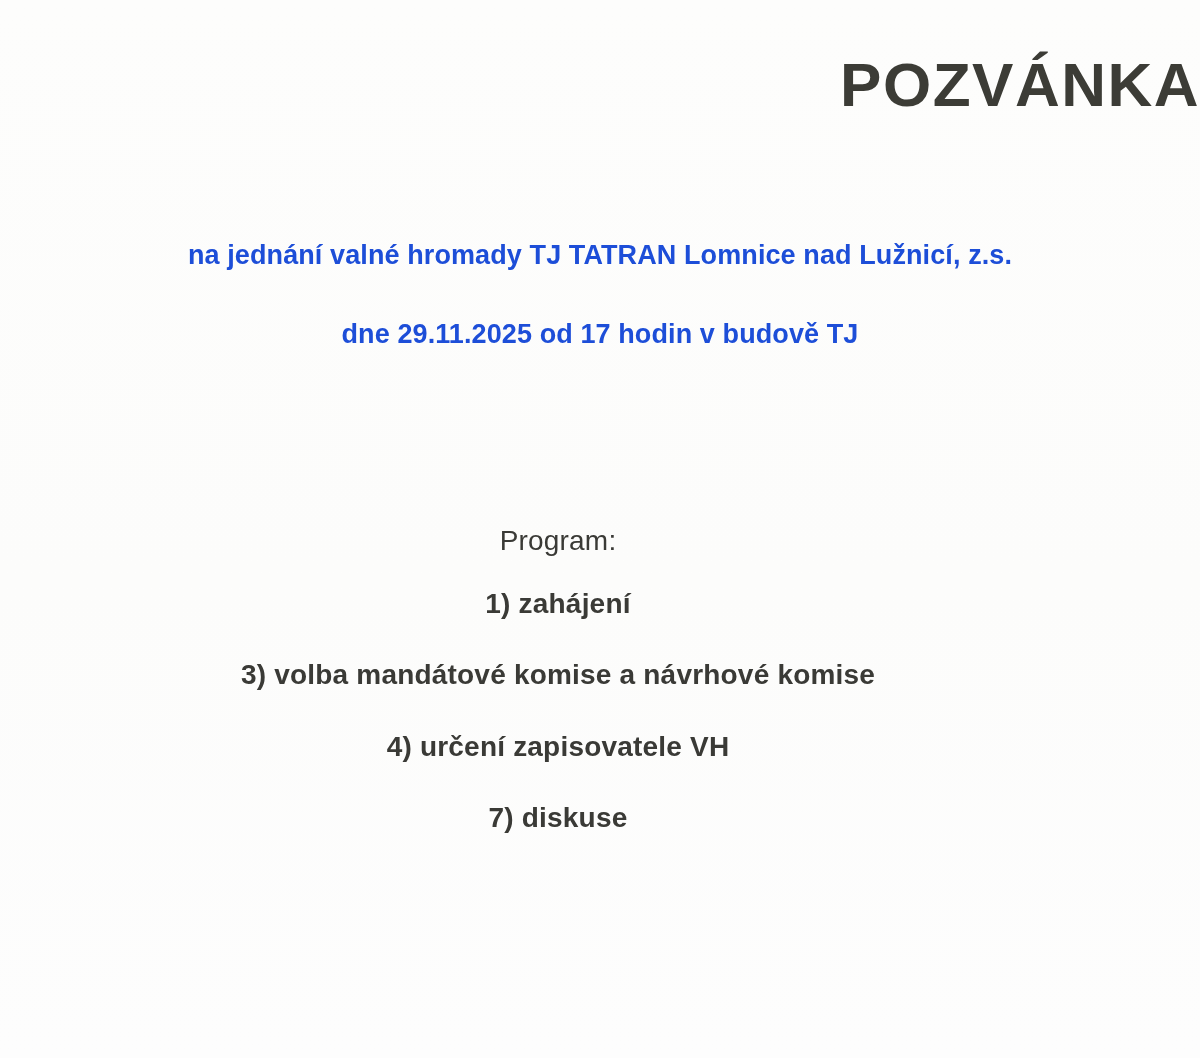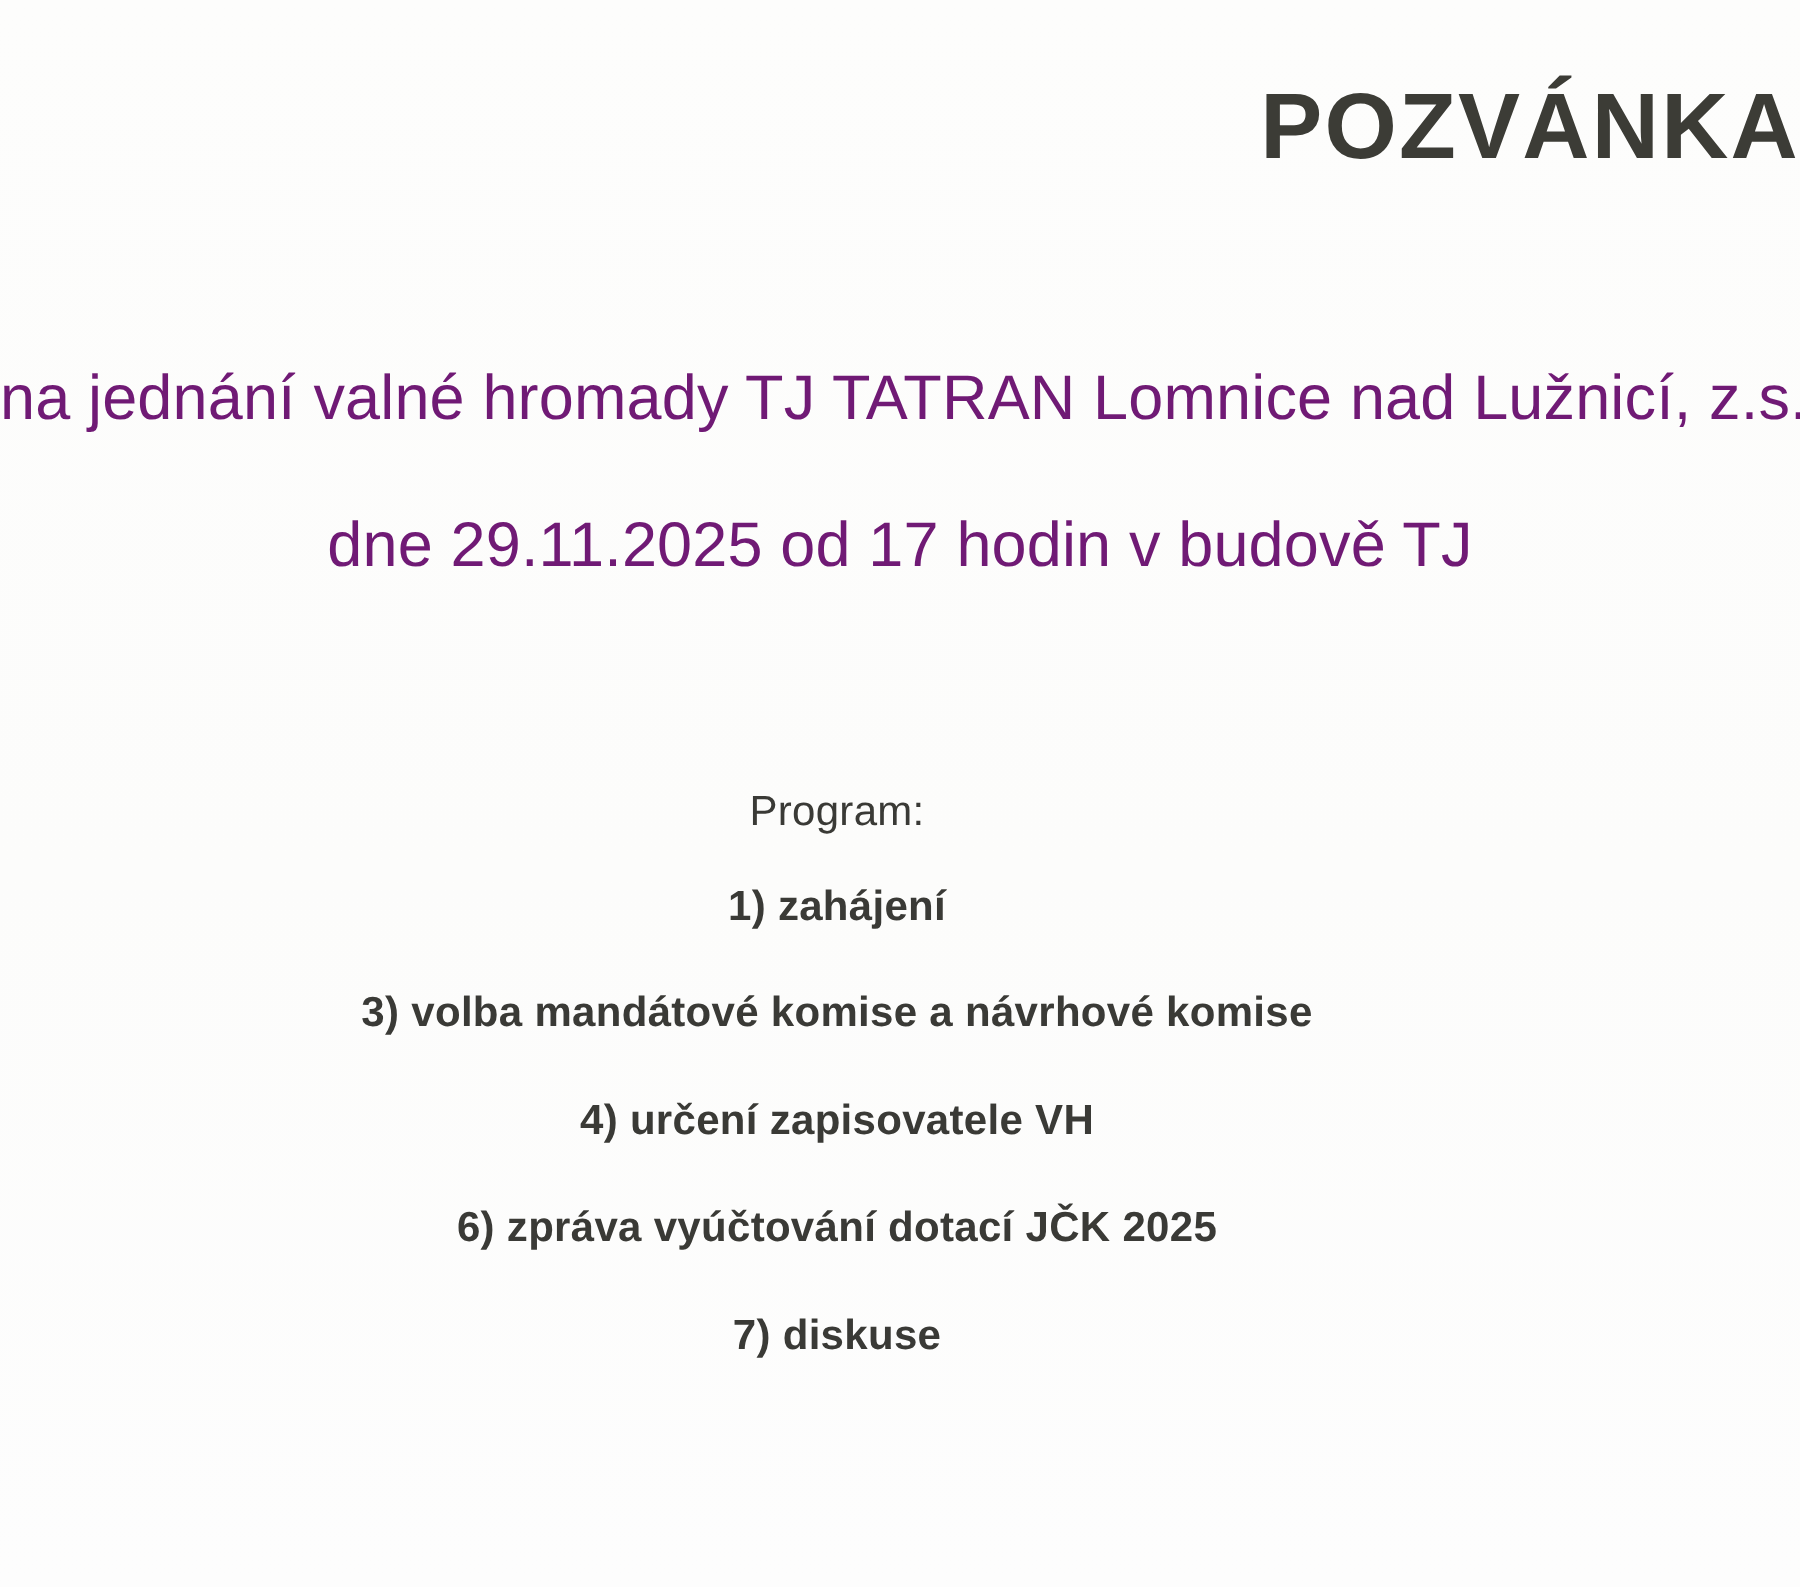--- a/index.html
+++ b/index.html
@@ -51,23 +51,23 @@
 
   
   .heading-block {
     position: absolute;
     top: 238px;
     left: 0;
     width: 1200px;
     text-align: center;
   }
   .heading-line {
-    font-size: 42px;
-    font-weight: 400;
-    color: #701a75;
+    font-size: 27px;
+    font-weight: 700;
+    color: #1d4ed8;
     line-height: 1.28;
     letter-spacing: 0.1px;
     white-space: nowrap;
   }
   .heading-line.second {
     margin-top: 44px;
   }
 
   
   .program-block {
@@ -117,18 +117,17 @@
     <div class="heading-line second">dne 29.11.2025 od 17 hodin v budově TJ</div>
   </div>
 
   <div class="program-block">
     <div class="program-label">Program:</div>
 
     <ul class="program-list">
       <li class="program-item">1) zahájení</li>
       <li class="program-item">3) volba mandátové komise a návrhové komise</li>
       <li class="program-item">4) určení zapisovatele VH</li>
-      <li class="program-item">6) zpráva vyúčtování dotací JČK 2025</li>
       <li class="program-item">7) diskuse</li>
     </ul>
   </div>
 
 </div>
 
 </body></html>

